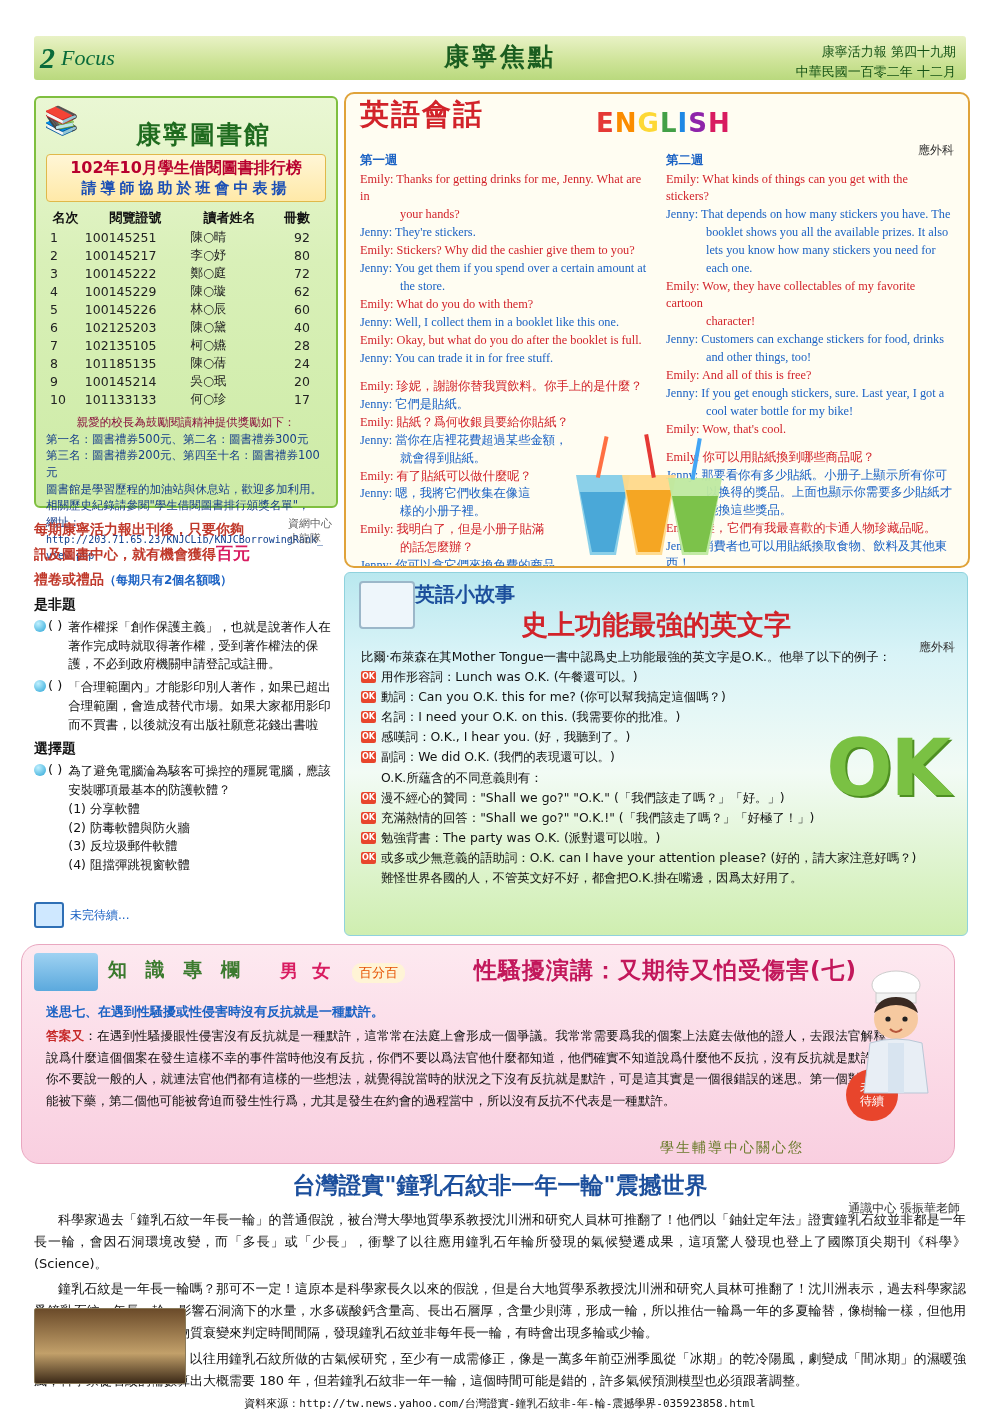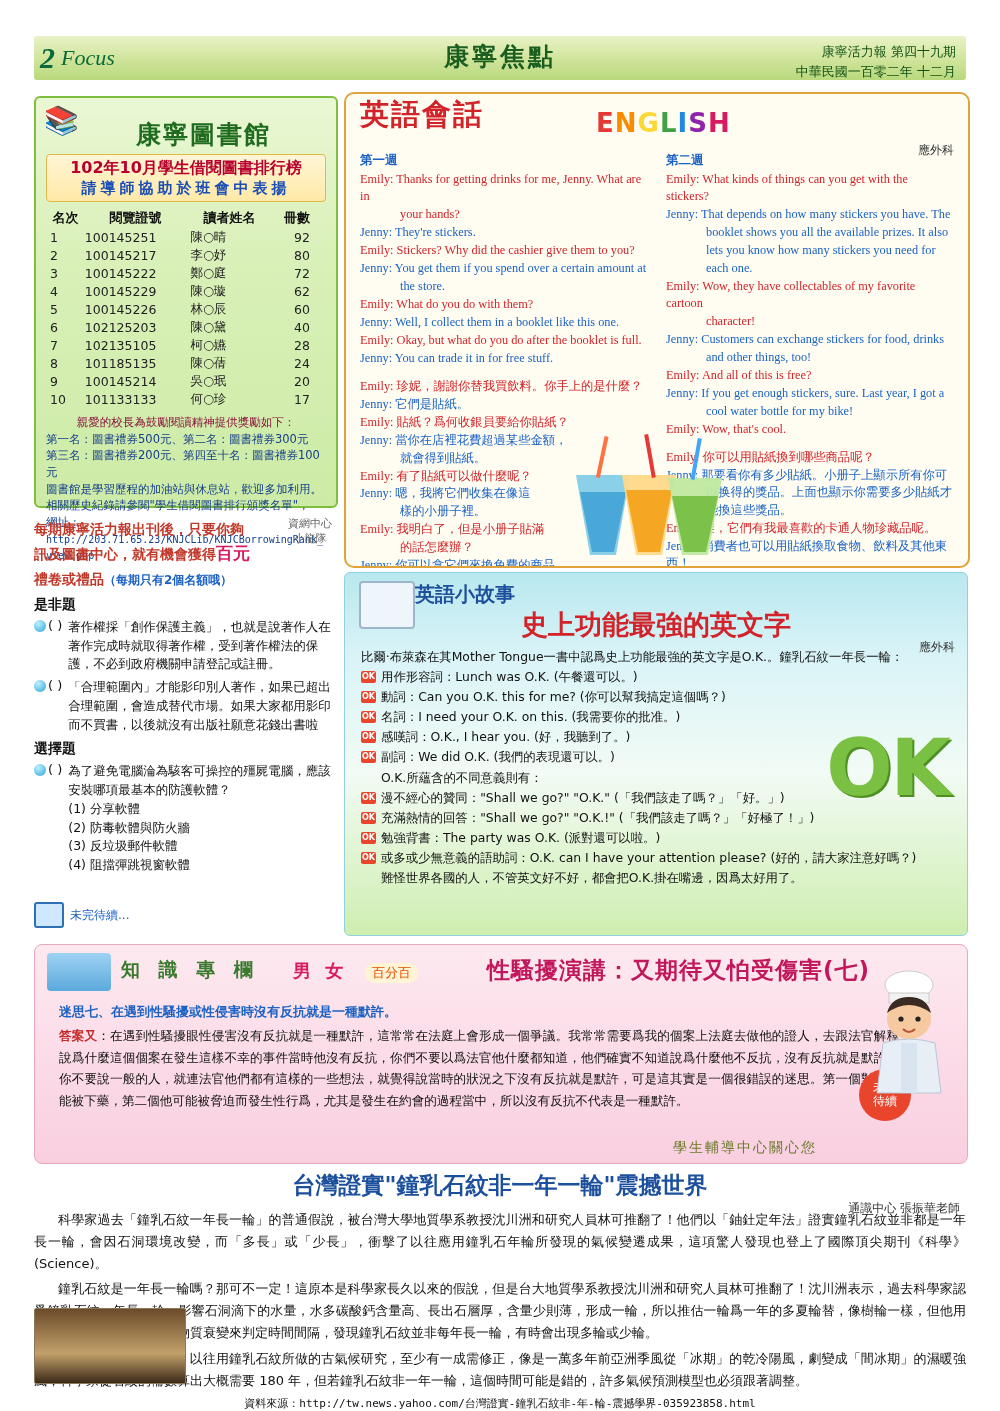--- a/index.html
+++ b/index.html
@@ -46,21 +46,21 @@
   .lib-note{margin:6px 10px 0;font-family:"DejaVu Sans",sans-serif;font-size:11.5px;
             color:#153d8a;line-height:1.45;}
   .lib-note .center{text-align:center;display:block;color:#8a0f3c;}
   .lib-url{font-family:"DejaVu Sans Mono",monospace;font-size:10px;color:#10408f;word-break:break-all;}
 
   
   .ip{position:absolute;left:34px;top:512px;width:300px;height:420px;}
   .ip-title{font-family:"DejaVu Sans",sans-serif;font-size:22px;font-weight:bold;
             color:#1e7fc0;letter-spacing:1px;}
   .ip-sub{position:absolute;right:2px;top:4px;font-family:"DejaVu Sans",sans-serif;
-          font-size:11px;color:#666;text-align:center;line-height:1.4;}
+          font-size:11px;color:#666;text-align:left;line-height:1.4;}
   .ip-body{margin-top:6px;font-family:"DejaVu Sans",sans-serif;font-size:14px;
            color:#c0392b;line-height:1.6;font-weight:bold;}
   .ip-body .blue{color:#1b62c4;}
   .ip-body .big{font-size:17px;color:#d81b60;}
   .qz-h{margin-top:6px;font-family:"DejaVu Sans",sans-serif;font-size:14px;font-weight:bold;color:#111;}
   .qz-item{display:flex;gap:6px;margin-top:4px;}
   .qz-mark{flex:0 0 auto;font-family:"DejaVu Sans",sans-serif;font-size:13px;color:#111;}
   .bullet{display:inline-block;width:12px;height:12px;border-radius:50%;
           background:radial-gradient(circle at 35% 30%,#bff0ff,#2aa5d6);vertical-align:-2px;margin-right:2px;}
   .qz-text{font-family:"DejaVu Sans",sans-serif;font-size:12.5px;color:#111;line-height:1.5;}
@@ -111,23 +111,23 @@
   .okchip{flex:0 0 auto;display:inline-block;width:15px;height:12px;background:#e8452c;color:#fff;
           font-family:"DejaVu Sans",sans-serif;font-size:8px;font-weight:bold;text-align:center;
           line-height:12px;border-radius:2px;margin-top:4px;}
   .story-ok{position:absolute;right:18px;top:150px;font-family:"DejaVu Sans",sans-serif;
             font-size:78px;font-weight:bold;color:#7ac143;letter-spacing:-2px;
             text-shadow:2px 2px 0 #4e8f22;}
   .tv{position:absolute;left:14px;top:8px;width:52px;height:44px;background:#eef6fb;
       border:2px solid #9bb7c9;border-radius:4px;}
 
   
-  .know{position:absolute;left:34px;top:944px;width:932px;height:218px;
+  .know{position:absolute;left:21px;top:944px;width:932px;height:218px;
         background:linear-gradient(to bottom,#fde9f0,#fbd9e6 60%,#f9cfe0);
-        border:1px solid #e9a7c0;border-radius:8px;overflow:hidden;}
+        border:1px solid #e9a7c0;border-radius:18px;overflow:hidden;}
   .know-tag{position:absolute;left:12px;top:8px;width:64px;height:38px;border-radius:4px;
             background:linear-gradient(to bottom,#9fd2f2,#5ba9dd);}
   .know-label{position:absolute;left:86px;top:12px;font-family:"DejaVu Sans",sans-serif;
               font-size:19px;font-weight:bold;color:#3b7a2e;letter-spacing:6px;}
   .know-mf{position:absolute;left:258px;top:14px;font-family:"DejaVu Sans",sans-serif;
            font-size:18px;font-weight:bold;color:#d81b60;letter-spacing:4px;}
   .know-100{position:absolute;left:330px;top:18px;font-family:"DejaVu Sans",sans-serif;
             font-size:13px;color:#e65100;background:#fff4d6;border-radius:9px;padding:1px 7px;}
   .know-title{position:absolute;left:452px;top:10px;font-family:"DejaVu Sans",sans-serif;
               font-size:23px;font-weight:bold;color:#c2185b;letter-spacing:1px;}
@@ -387,21 +387,21 @@
       <rect x="138" y="8" width="4" height="42" fill="#42a5f5" transform="rotate(10 140 30)"></rect>
     </svg>
   </div>
 
   <div class="story">
     <div class="tv"></div>
     <div class="story-h">英語小故事</div>
     <div class="story-t">史上功能最強的英文字</div>
     <div class="story-dept">應外科</div>
     <div class="story-body">
-      <div>比爾‧布萊森在其Mother Tongue一書中認爲史上功能最強的英文字是O.K.。鐘乳石紋一年長一輪：</div>
+      <div>比爾‧布萊森在其Mother Tongue一書中認爲史上功能最強的英文字是O.K.。他舉了以下的例子：</div>
       <div id="ok-items">
           <div class="okline">
             <span class="okchip">OK</span>
             <span>用作形容詞：Lunch was O.K. (午餐還可以。)</span>
           </div>
           <div class="okline">
             <span class="okchip">OK</span>
             <span>動詞：Can you O.K. this for me? (你可以幫我搞定這個嗎？)</span>
           </div>
           <div class="okline">

